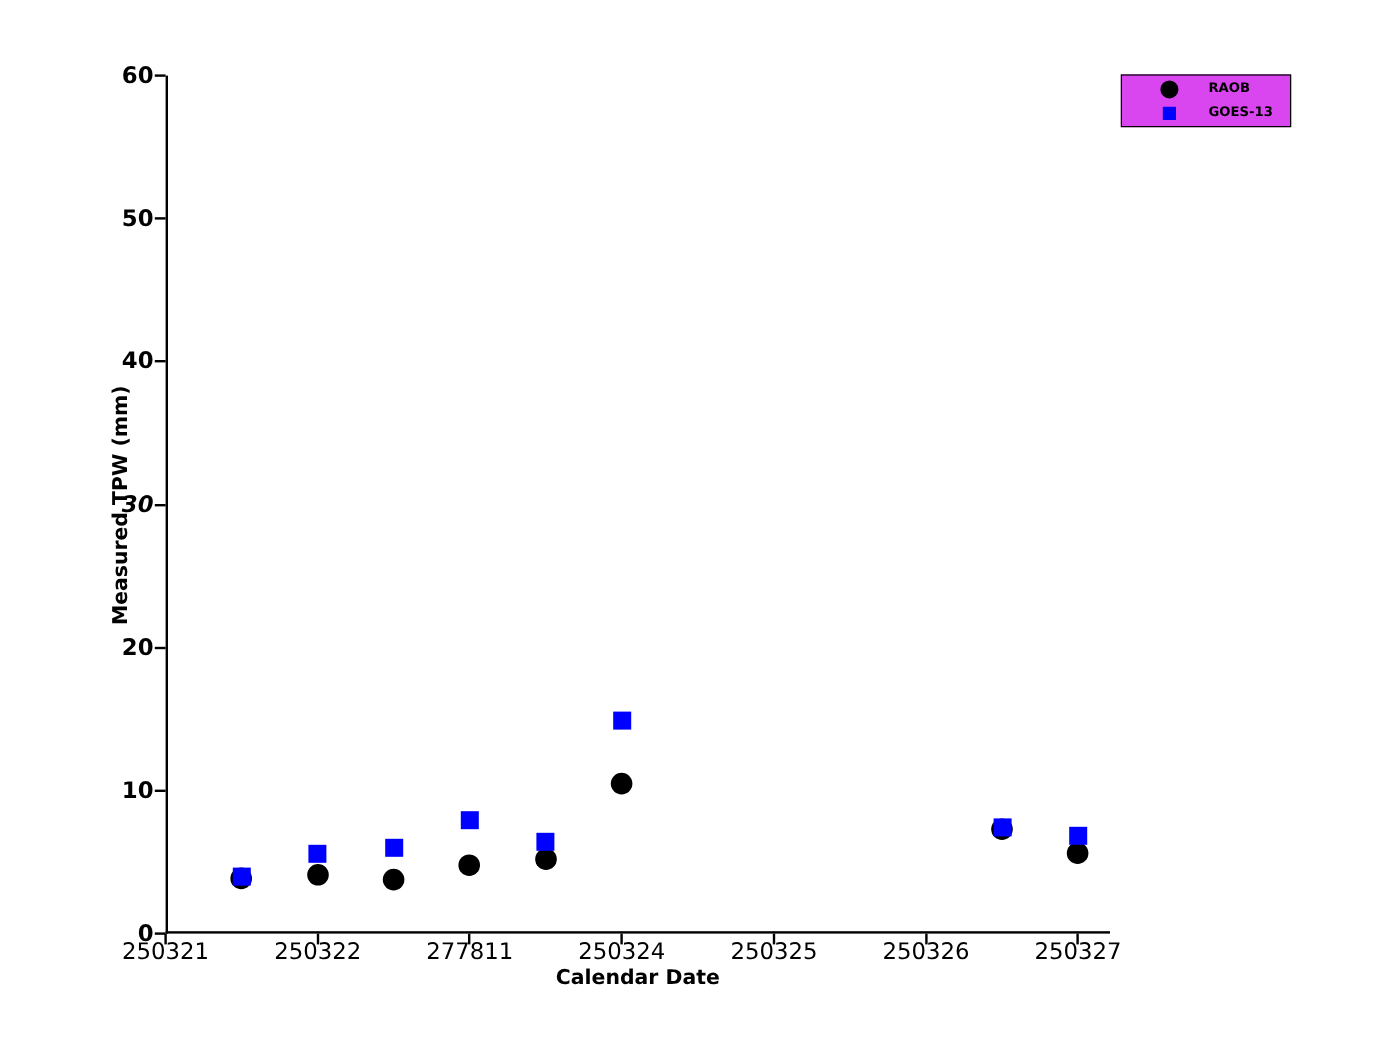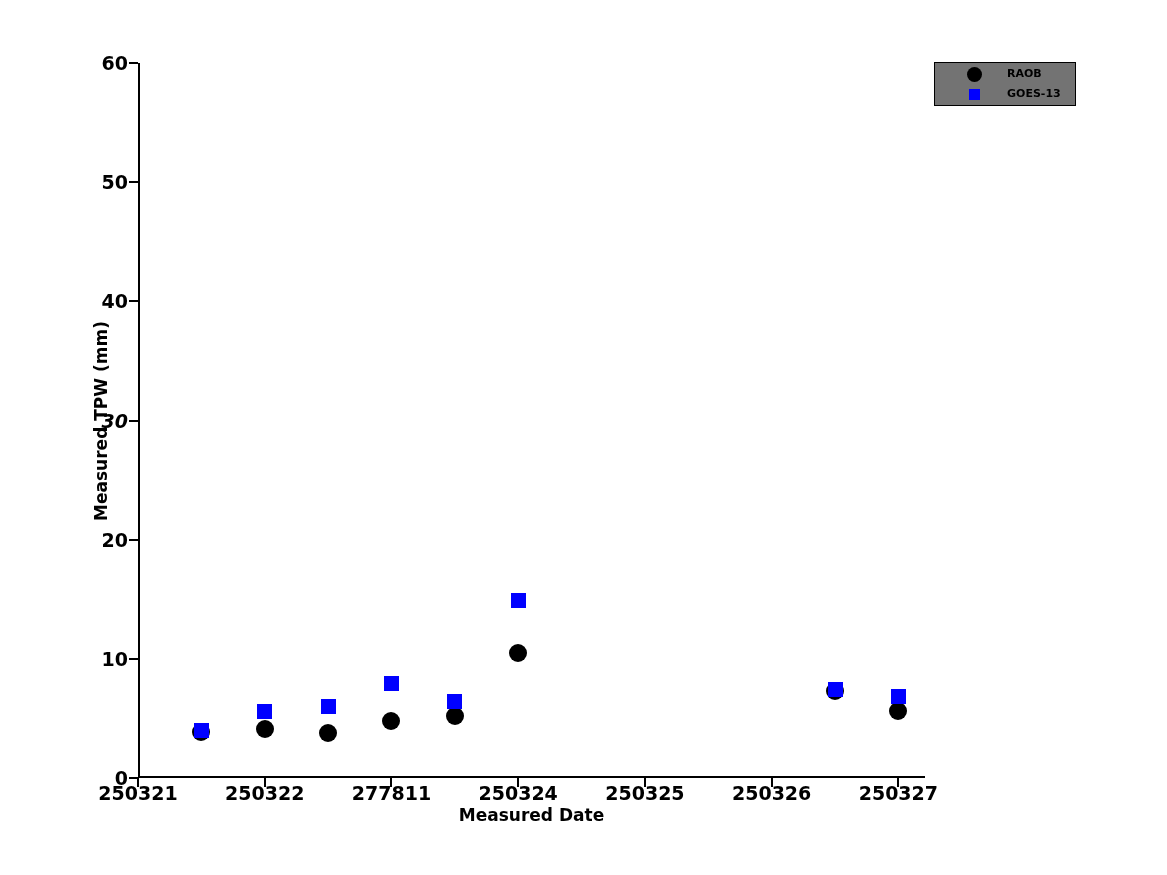--- a/index.html
+++ b/index.html
@@ -21,61 +21,61 @@
 
   .ytick{position:absolute;left:-9px;width:9px;height:2px;background:#000;}
   .ylab{
     position:absolute;text-align:right;
     font-size:19px;font-weight:bold;color:#000;
     white-space:nowrap;
   }
   .xtick{position:absolute;top:715px;width:2px;height:9px;background:#000;}
   .xlab{
     position:absolute;top:782px;
-    font-size:19px;font-weight:bold;color:#000;
+    font-size:19px;font-weight:normal;color:#000;
     white-space:nowrap;text-align:center;
   }
   #ylabel-wrap{
     position:absolute;left:89px;top:63px;width:24px;height:715px;
   }
   #ylabel-txt{
     position:absolute;left:50%;top:50%;
     transform:translate(-50%,-50%) rotate(-90deg);
     font-size:17px;font-weight:bold;color:#000;white-space:nowrap;
   }
   #xlabel{
     position:absolute;left:138px;top:805px;width:787px;
     text-align:center;font-size:17px;font-weight:bold;color:#000;
   }
 
   .pt{position:absolute;}
   .pt.circle{border-radius:50%;}
 
   #legend{
     position:absolute;left:934px;top:62px;width:140px;height:42px;
-    border:1px solid #000;background:#737373;
+    border:1px solid #000;background:#d946ef;
   }
   .lg-row{position:absolute;left:0;width:100%;height:21px;}
   .lg-mark{position:absolute;left:32px;}
   .lg-txt{
     position:absolute;left:72px;top:3px;
     font-size:11px;font-weight:bold;color:#000;white-space:nowrap;
   }
 </style>
 </head>
 <body>
 
 <div id="stage">
 
 
   <div id="ylabel-wrap">
     <div id="ylabel-txt">Measured TPW (mm)</div>
   </div>
 
-  <div id="xlabel">Measured Date</div>
+  <div id="xlabel">Calendar Date</div>
 
   <div id="plot">
     <div class="axis-line" id="ax-left"></div>
     <div class="axis-line" id="ax-bottom"></div>
     <div id="ytick-layer">
         <div class="ytick" style="top: 714px;"></div>
         <div class="ytick" style="top: 594.833px;"></div>
         <div class="ytick" style="top: 475.667px;"></div>
         <div class="ytick" style="top: 356.5px;"></div>
         <div class="ytick" style="top: 237.333px;"></div>

